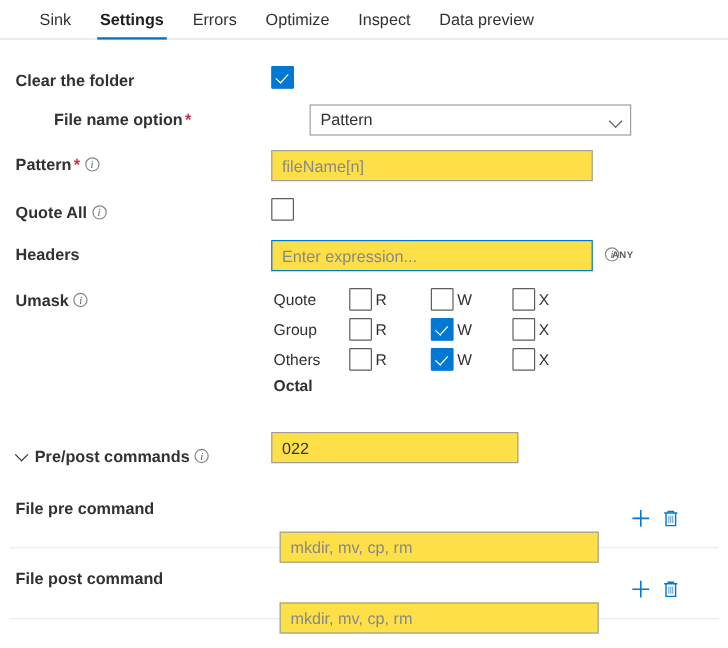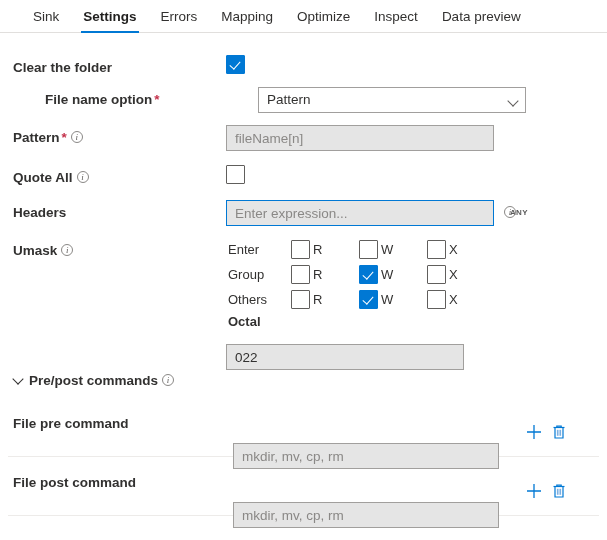--- a/index.html
+++ b/index.html
@@ -124,21 +124,21 @@
     width: 5px;
     height: 9px;
     border: solid #ffffff;
     border-width: 0 1.6px 1.6px 0;
     transform: rotate(42deg);
   }
 
   .textbox {
     position: absolute;
     border: 1px solid #a19f9d;
-    background: #e5e5e5;
+    background: #fde047;
     box-sizing: border-box;
     height: 26px;
     font-size: 13.5px;
     color: #323130;
     padding: 0 8px;
     line-height: 24px;
     font-family: "Liberation Sans", sans-serif;
     outline: none;
   }
   .textbox::placeholder { color: #8a8886; opacity: 1; }
@@ -267,23 +267,20 @@
     <div class="tab">
       <span>Sink</span>
     </div>
     <div class="tab active">
       <span>Settings</span>
     </div>
     <div class="tab">
       <span>Errors</span>
     </div>
     <div class="tab">
-      <span>Mapping</span>
-    </div>
-    <div class="tab">
       <span>Optimize</span>
     </div>
     <div class="tab">
       <span>Inspect</span>
     </div>
     <div class="tab">
       <span>Data preview</span>
     </div>
   </div>
 </div>
@@ -332,21 +329,21 @@
     <span class="info-icon" style="position:absolute;left:500px;top:6px;">i</span>
   </div>
 
   <div class="row" style="top:207px;height:120px;">
     <div class="label" style="top:2px;">
       <span>Umask</span><span class="info-icon">i</span>
     </div>
 
     <div class="umask-grid" style="left:0;top:0;width:607px;height:120px;">
 
-      <span class="um-rowlabel" style="left:228px;top:1px;">Enter</span>
+      <span class="um-rowlabel" style="left:228px;top:1px;">Quote</span>
       <div class="cbox" style="left:291px;top:0px;"></div>
       <span class="um-letter" style="left:313px;top:1px;">R</span>
       <div class="cbox" style="left:359px;top:0px;"></div>
       <span class="um-letter" style="left:381px;top:1px;">W</span>
       <div class="cbox" style="left:427px;top:0px;"></div>
       <span class="um-letter" style="left:449px;top:1px;">X</span>
 
       <span class="um-rowlabel" style="left:228px;top:26px;">Group</span>
       <div class="cbox" style="left:291px;top:25px;"></div>
       <span class="um-letter" style="left:313px;top:26px;">R</span>
@@ -357,21 +354,21 @@
 
       <span class="um-rowlabel" style="left:228px;top:51px;">Others</span>
       <div class="cbox" style="left:291px;top:50px;"></div>
       <span class="um-letter" style="left:313px;top:51px;">R</span>
       <div class="cbox checked" style="left:359px;top:50px;"></div>
       <span class="um-letter" style="left:381px;top:51px;">W</span>
       <div class="cbox" style="left:427px;top:50px;"></div>
       <span class="um-letter" style="left:449px;top:51px;">X</span>
 
       <span class="octal-label" style="left:228px;top:73px;">Octal</span>
-      <input class="textbox" style="left: 226px; top: 104px; width: 238px;" value="022">
+      <input class="textbox" style="left: 226px; top: 120px; width: 206px;" value="022">
     </div>
   </div>
 
   <div class="row" style="top:339px;height:20px;">
     <div class="collapse-head" style="top:0px;">
       <span class="chev-down"></span><span>Pre/post commands</span><span class="info-icon">i</span>
     </div>
   </div>
 
   <div class="row" style="top:378px;height:58px;">

